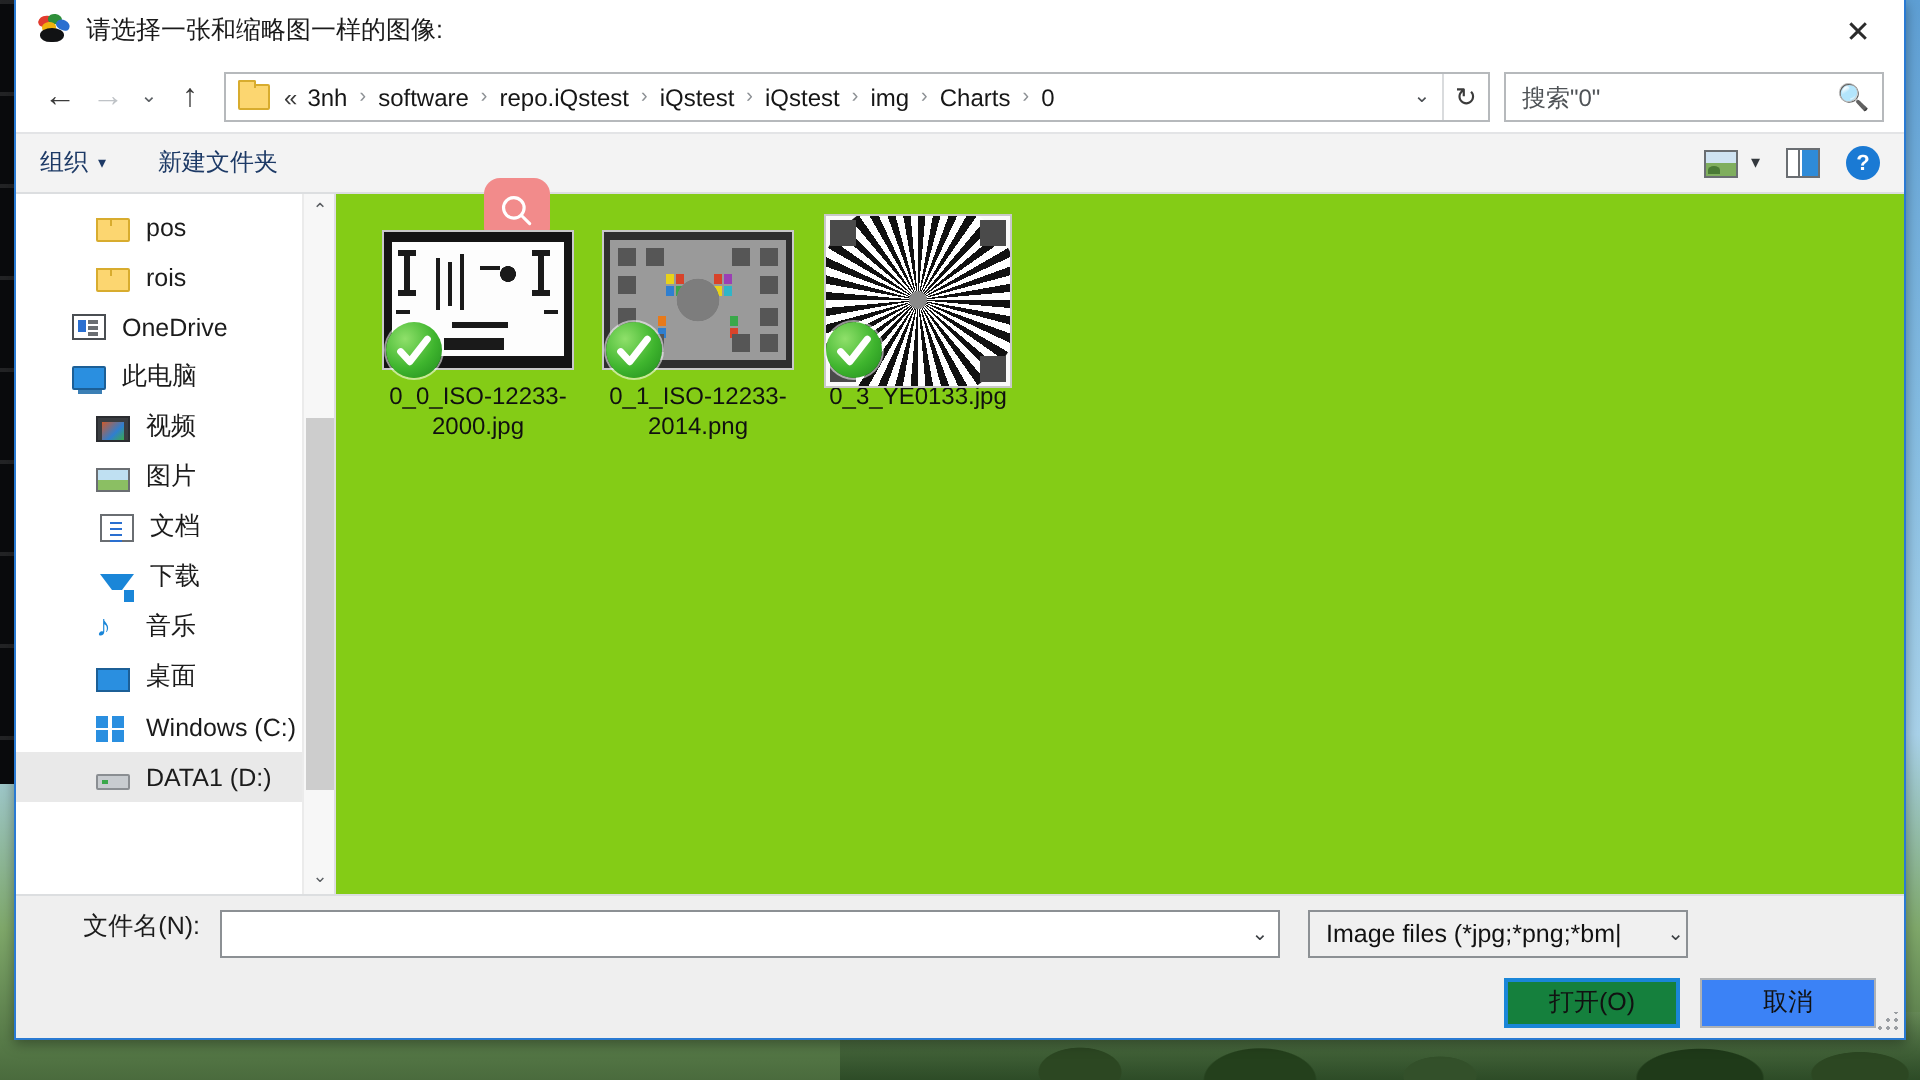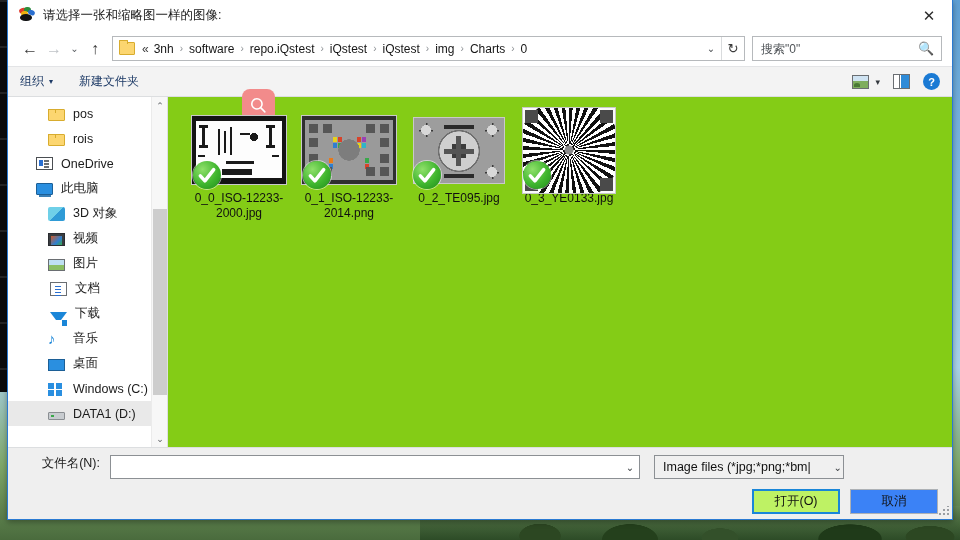--- a/index.html
+++ b/index.html
@@ -356,21 +356,21 @@
   }
   #filter-text { flex:1; overflow:hidden; text-overflow: clip; }
   #filter-caret { font-size: 10px; color:#3a3e42; margin-left:4px; }
 
   #button-row { display: flex; justify-content: flex-end; gap: 10px; padding-top: 5px; }
   .dlg-btn {
     width: 88px; height: 25px; font-size: 12.5px; font-family: inherit;
     background: #3b82f6; border: 1px solid #adb1b5; color: #111;
     display:flex; align-items:center; justify-content:center;
   }
-  .dlg-btn.primary { background: #bef264; border: 2px solid #1a86d8; }
+  .dlg-btn.primary { background: #15803d; border: 2px solid #1a86d8; }
   #grip {
     position:absolute; right:3px; bottom:3px; width:10px; height:10px;
     background:
       radial-gradient(circle 1px at 1px 8px,#9a9ea2 99%,transparent),
       radial-gradient(circle 1px at 5px 8px,#9a9ea2 99%,transparent),
       radial-gradient(circle 1px at 9px 8px,#9a9ea2 99%,transparent),
       radial-gradient(circle 1px at 5px 4px,#9a9ea2 99%,transparent),
       radial-gradient(circle 1px at 9px 4px,#9a9ea2 99%,transparent),
       radial-gradient(circle 1px at 9px 0px,#9a9ea2 99%,transparent);
   }
@@ -463,24 +463,20 @@
           </div>
           <div class="side-item">
             <span class="side-ic ic-onedrive"></span>
             <span>OneDrive</span>
           </div>
           <div class="side-item">
             <span class="side-ic ic-pc"></span>
             <span>此电脑</span>
           </div>
           <div class="side-item indent1">
-            <span class="side-ic ic-3d"></span>
-            <span>3D 对象</span>
-          </div>
-          <div class="side-item indent1">
             <span class="side-ic ic-video"></span>
             <span>视频</span>
           </div>
           <div class="side-item indent1">
             <span class="side-ic ic-pics"></span>
             <span>图片</span>
           </div>
           <div class="side-item indent1">
             <span class="side-ic ic-docs"></span>
             <span>文档</span>
@@ -539,31 +535,20 @@
           <div class="thumb t-iso2014"></div>
           <div class="check">
             <svg viewBox="0 0 24 24">
                 <path d="M4 13 L9.5 19 L20 5.5" stroke="#ffffff" stroke-width="4.2" fill="none" stroke-linecap="round" stroke-linejoin="round"></path>
               </svg>
           </div>
         </div>
         <div class="tile-label">0_1_ISO-12233-2014.png</div>
       </div>
 
-      <div class="tile">
-        <div class="thumb-wrap">
-          <div class="thumb t-te095"></div>
-          <div class="check">
-            <svg viewBox="0 0 24 24">
-                <path d="M4 13 L9.5 19 L20 5.5" stroke="#ffffff" stroke-width="4.2" fill="none" stroke-linecap="round" stroke-linejoin="round"></path>
-              </svg>
-          </div>
-        </div>
-        <div class="tile-label">0_2_TE095.jpg</div>
-      </div>
 
       <div class="tile">
         <div class="thumb-wrap">
           <div class="thumb t-ye0133">
             <div class="star"></div>
               <div class="ctr"></div>
             <div class="cor c1"></div>
               <div class="cor c2"></div>
             <div class="cor c3"></div>
               <div class="cor c4"></div>

